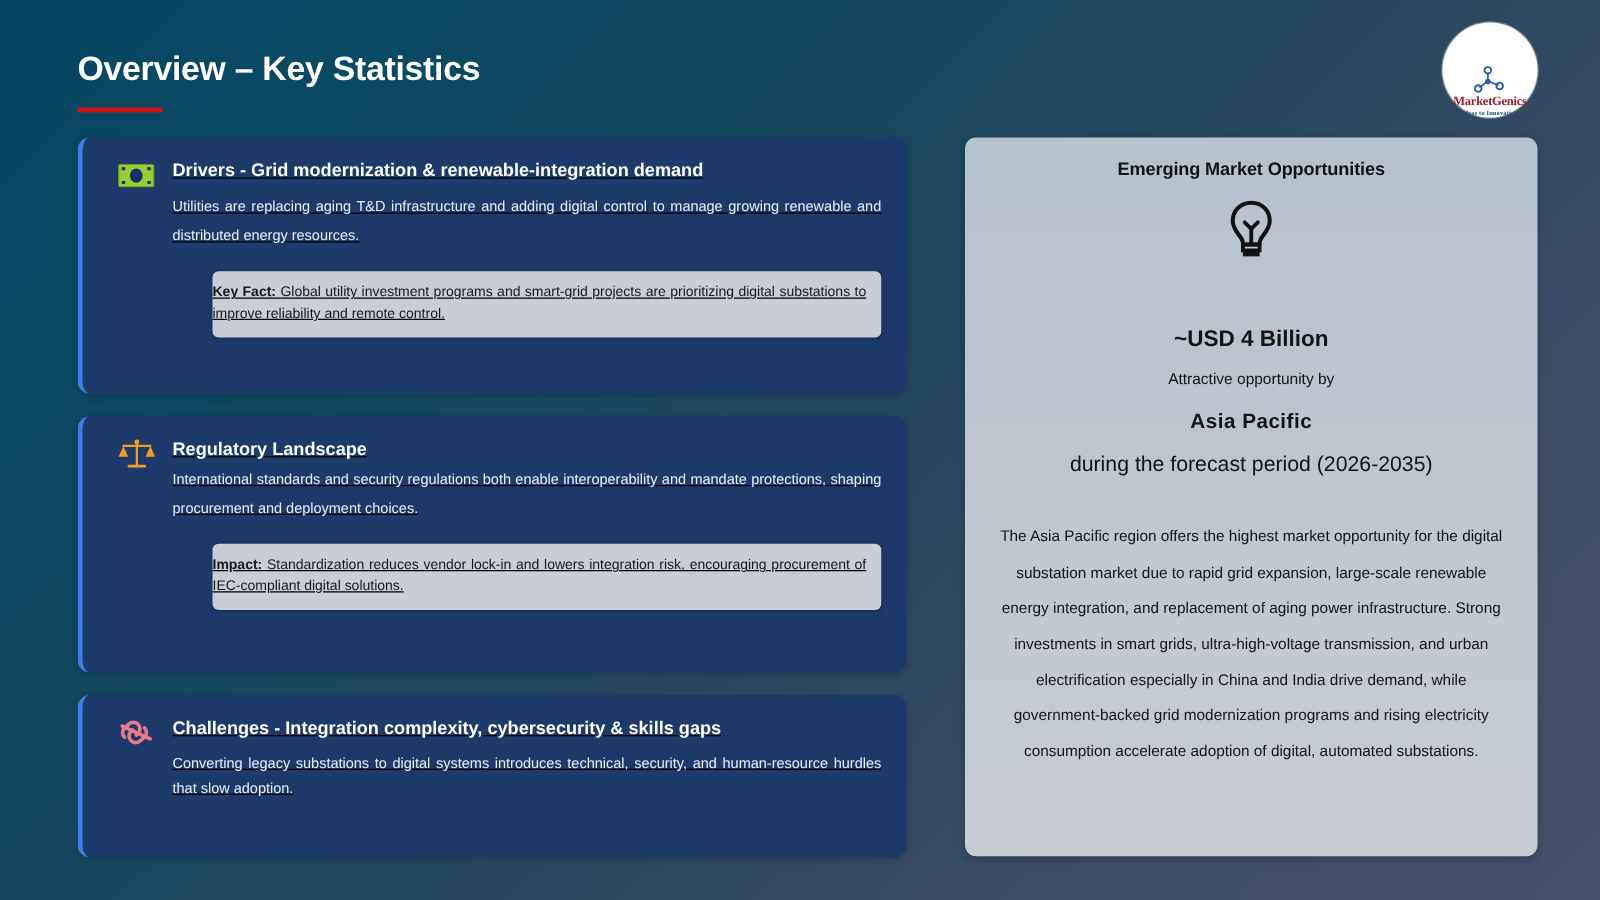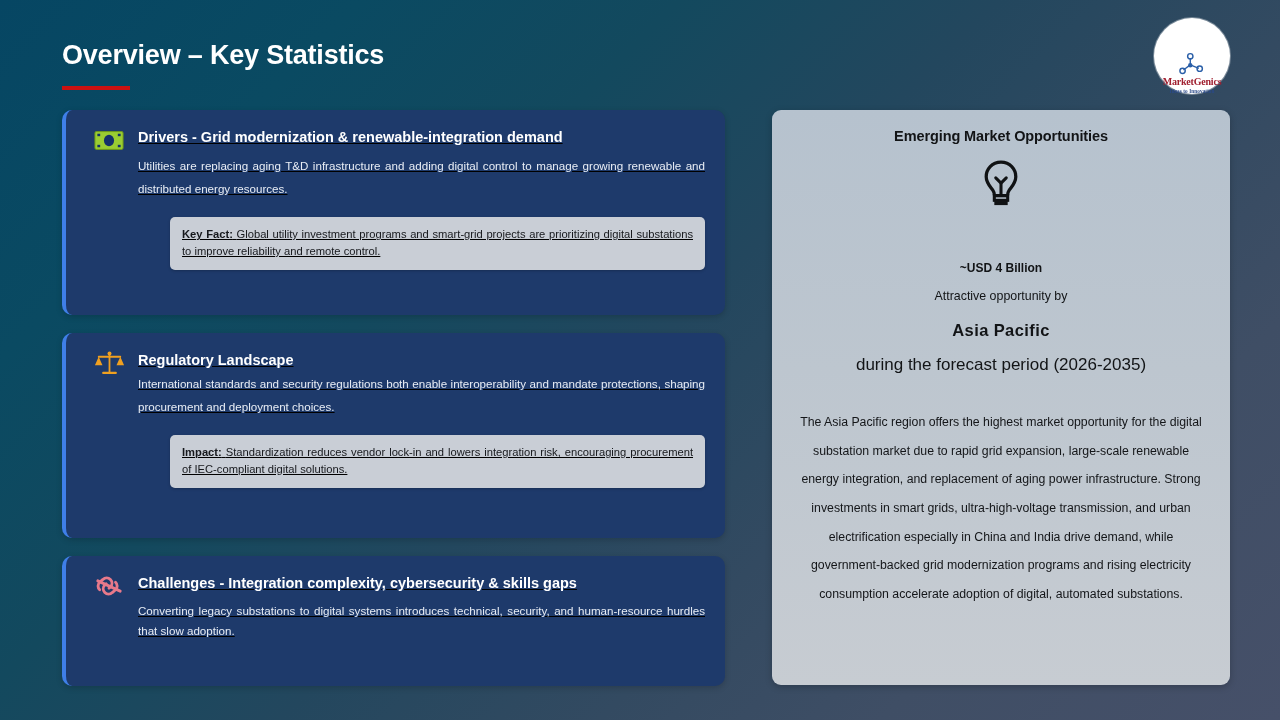--- a/index.html
+++ b/index.html
@@ -79,21 +79,21 @@
     line-height:1.25; margin-bottom:9px;
   }
   .card-desc {
     font-size:11.6px; color:#e8edf5; line-height:1.95;
     text-align:justify; text-justify:inter-word;
   }
   .callout {
     margin:17px 0 2px 78px;
     background:#c9ced6;
     border-radius:5px;
-    padding:9px 12px 10px 12px;
+    padding:9px 12px 10px 0;
     font-size:11.2px; color:#16181c; line-height:1.5;
     text-align:justify; text-justify:inter-word;
     box-shadow:0 1px 3px rgba(0,0,0,.22);
   }
   .callout b { font-weight:bold; }
 
   
   .card-1 { min-height:205px; }
   .card-2 { min-height:130px; }
   .card-3 { min-height:205px; }
@@ -111,21 +111,21 @@
     padding:14px 18px 10px 18px;
     text-align:center;
     color:#121416;
   }
   .panel-title {
     font-size:14.5px; font-weight:bold; letter-spacing:-0.1px;
     margin-top:4px;
   }
   .bulb-wrap { margin:15px 0 8px; display:flex; justify-content:center; }
   .panel-value {
-    font-size:12px; font-weight:bold; margin-top:48px;
+    font-size:18px; font-weight:bold; margin-top:48px;
   }
   .panel-sub {
     font-size:12.4px; margin-top:14px; font-weight:normal;
   }
   .panel-region {
     font-size:16.5px; font-weight:bold; margin-top:18px;
     letter-spacing:.4px;
   }
   .panel-period {
     font-size:17px; margin-top:15px;

